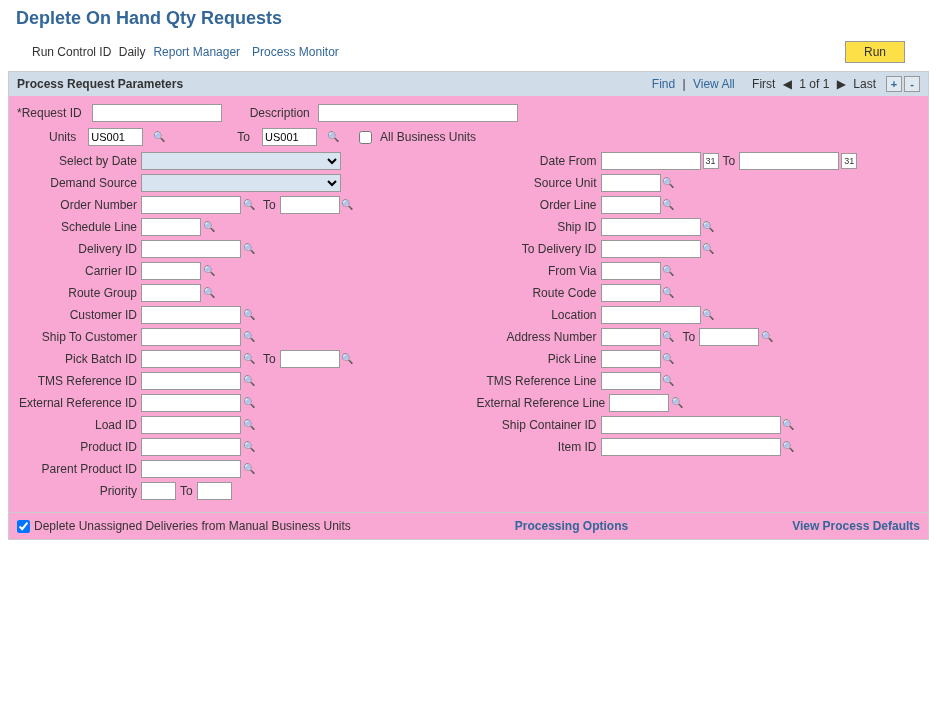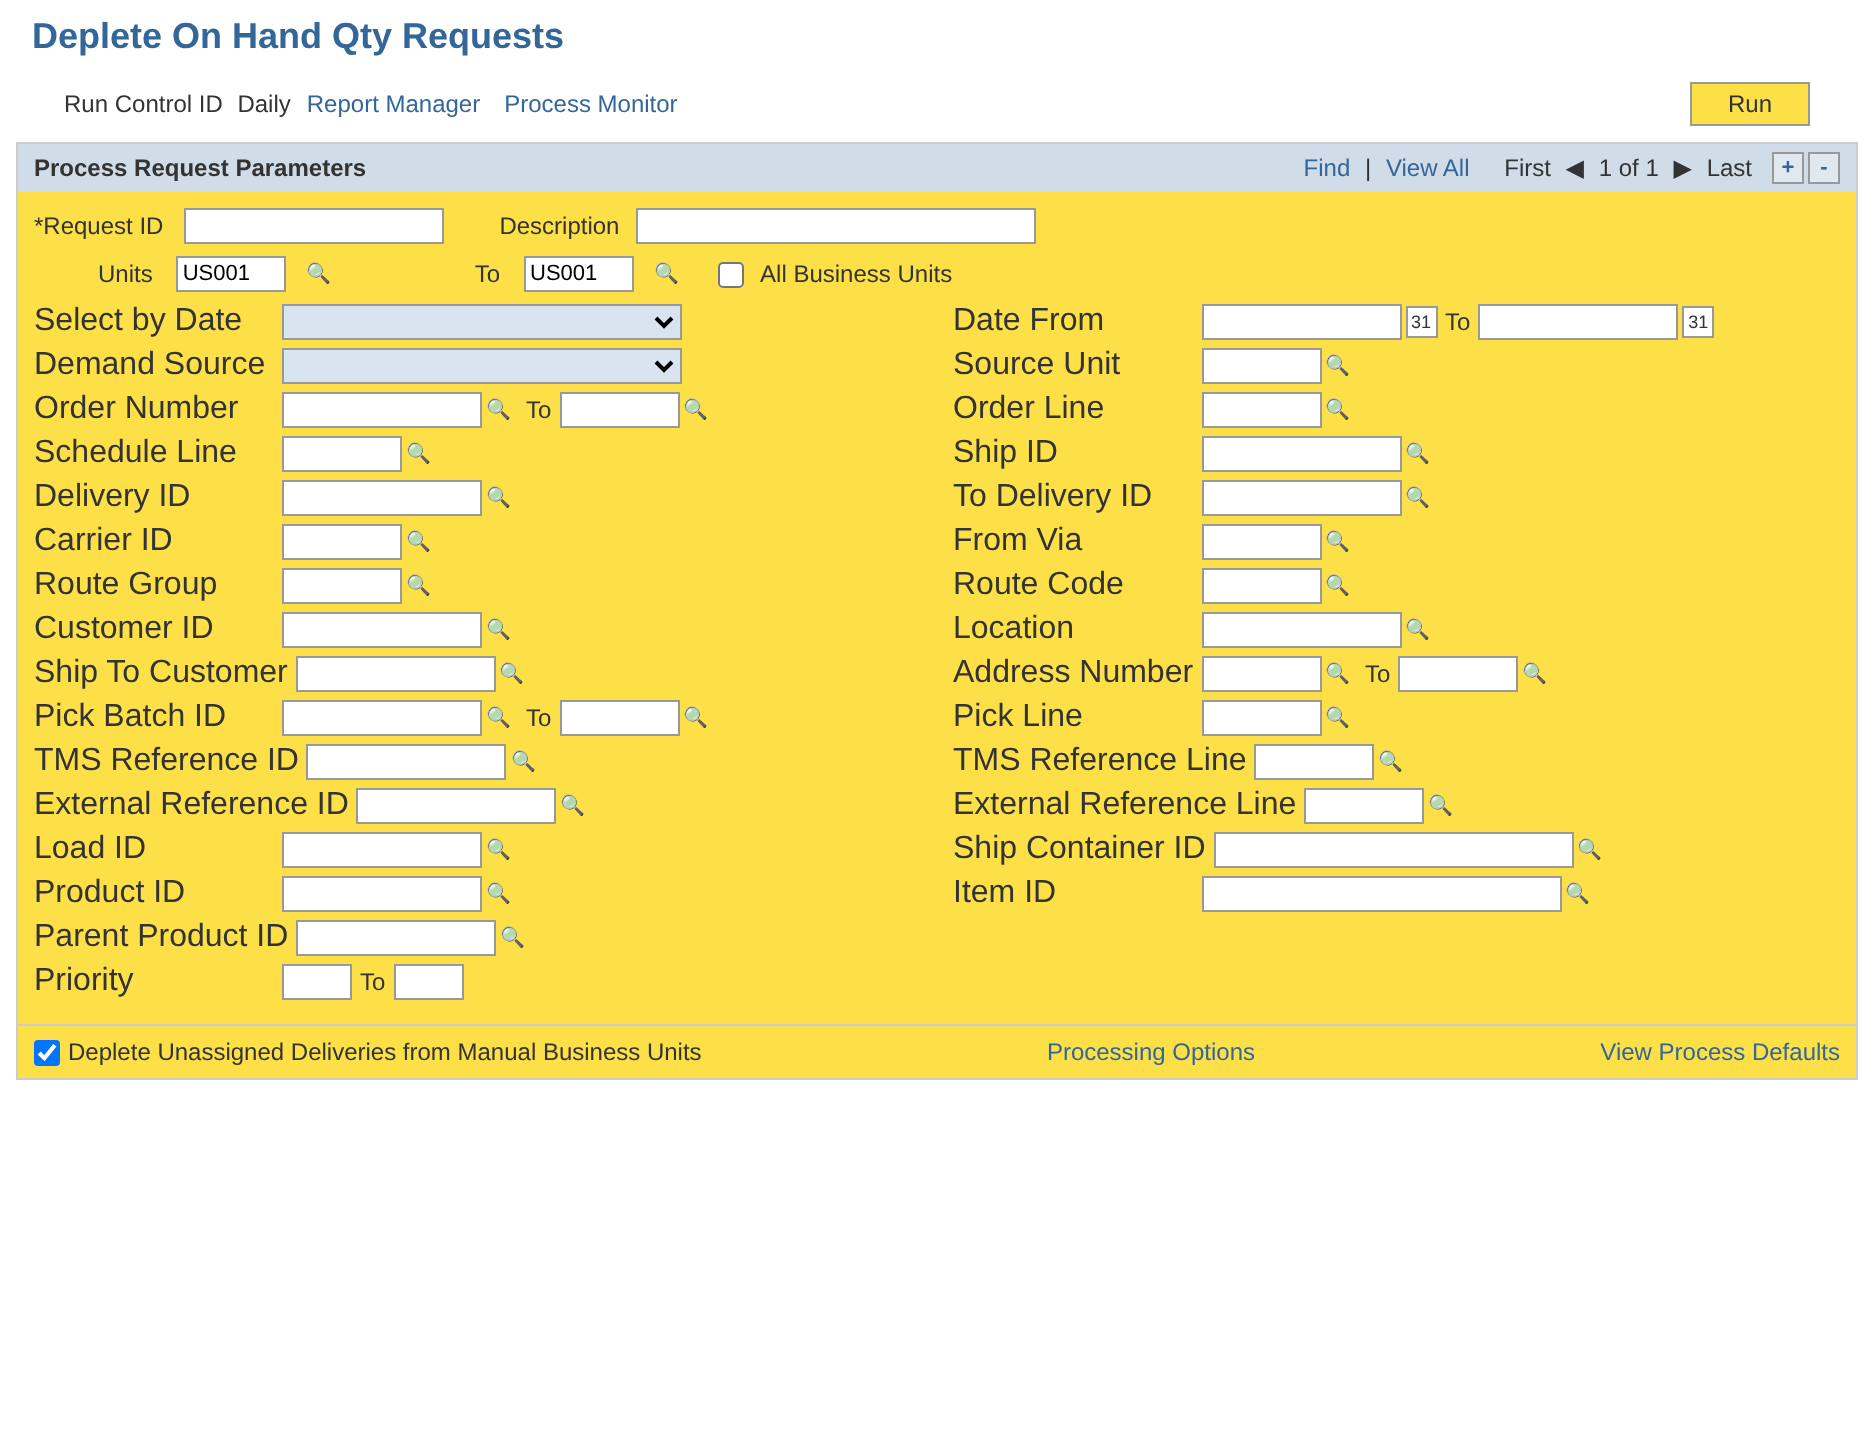--- a/index.html
+++ b/index.html
@@ -7,40 +7,40 @@
     
     .page-header { padding: 8px 16px 4px 16px; }
     .page-title { font-size: 18px; color: #336699; font-weight: bold; margin-bottom: 8px; }
     
     .run-control-bar { display: flex; align-items: center; padding: 4px 16px; margin-bottom: 0; }
     .run-control-bar span { margin-right: 4px; }
     .run-control-bar a { color: #336699; text-decoration: none; margin-right: 12px; }
     .run-button { background: #fde047; border: 1px solid #999; padding: 3px 18px; font-size: 12px; cursor: pointer; color: #333; float: right; }
     .run-button-wrapper { margin-left: auto; }
     
-    .section { border: 1px solid #ccc; margin: 0 8px; background: #fde047; }
+    .section { border: 1px solid #ccc; margin: 0 8px; background: #f9a8d4; }
     .section-header { background: #d0dce8; padding: 4px 8px; display: flex; justify-content: space-between; align-items: center; }
     .section-title { font-weight: bold; color: #333; font-size: 12px; }
     .section-nav { font-size: 12px; color: #336699; }
     .section-nav a { color: #336699; text-decoration: none; margin: 0 2px; }
     .section-nav span { color: #333; margin: 0 2px; }
     
     .add-remove { display: flex; gap: 2px; }
     .add-btn, .remove-btn { width: 16px; height: 16px; border: 1px solid #999; cursor: pointer; font-size: 11px; display: flex; align-items: center; justify-content: center; background: #e0e8f0; color: #336699; font-weight: bold; }
     
     .section-body { padding: 8px; display: flex; gap: 8px; }
     
     .process-freq-box { border: 1px solid #ccc; padding: 8px; min-width: 180px; }
     .process-freq-title { color: #336699; font-weight: bold; margin-bottom: 8px; font-size: 12px; }
     .radio-option { display: flex; align-items: center; margin-bottom: 4px; }
     .radio-option input { margin-right: 6px; }
     
     .form-area { flex: 1; }
     
-    .field-label { min-width: 120px; margin-right: 4px; font-size: 16px; color: #333; }
+    .field-label { text-align: right; min-width: 120px; margin-right: 4px; font-size: 12px; color: #333; }
     
     .text-input { border: 1px solid #999; height: 18px; font-size: 11px; padding: 0 2px; }
     .text-input-sm { width: 60px; }
     .text-input-md { width: 100px; }
     .text-input-lg { width: 180px; }
     .text-input-req { width: 130px; }
     .text-input-desc { width: 200px; }
     .text-input-unit { width: 55px; }
     .text-input-tiny { width: 35px; }
     
@@ -50,21 +50,21 @@
     .lookup-icon { display: inline-block; width: 16px; height: 16px; cursor: pointer; margin-left: 2px; vertical-align: middle; }
     .lookup-icon::after { content: '🔍'; font-size: 10px; }
     
     .calendar-icon { display: inline-block; width: 16px; height: 16px; cursor: pointer; margin-left: 2px; vertical-align: middle; border: 1px solid #999; background: #fff; font-size: 9px; display: inline-flex; align-items: center; justify-content: center; }
     .left-col { padding-right: 8px; }
     .right-col { padding-left: 8px; border-left: none; }
     
     .field-pair { display: flex; align-items: center; margin-bottom: 4px; }
     
     .section-footer { padding: 6px 8px; border-top: 1px solid #ccc; display: flex; justify-content: space-between; align-items: center; }
-    .section-footer a { color: #336699; text-decoration: none; }
+    .section-footer a { color: #336699; text-decoration: none; font-weight: bold; }
     .checkbox-row { display: flex; align-items: center; gap: 4px; }
     
     .to-label { margin: 0 4px; }
     
     .top-form-row { display: flex; align-items: center; margin-bottom: 6px; gap: 8px; flex-wrap: wrap; }
 
     .header-right { display: flex; align-items: center; gap: 8px; }
   </style>
 </head>
 <body>

